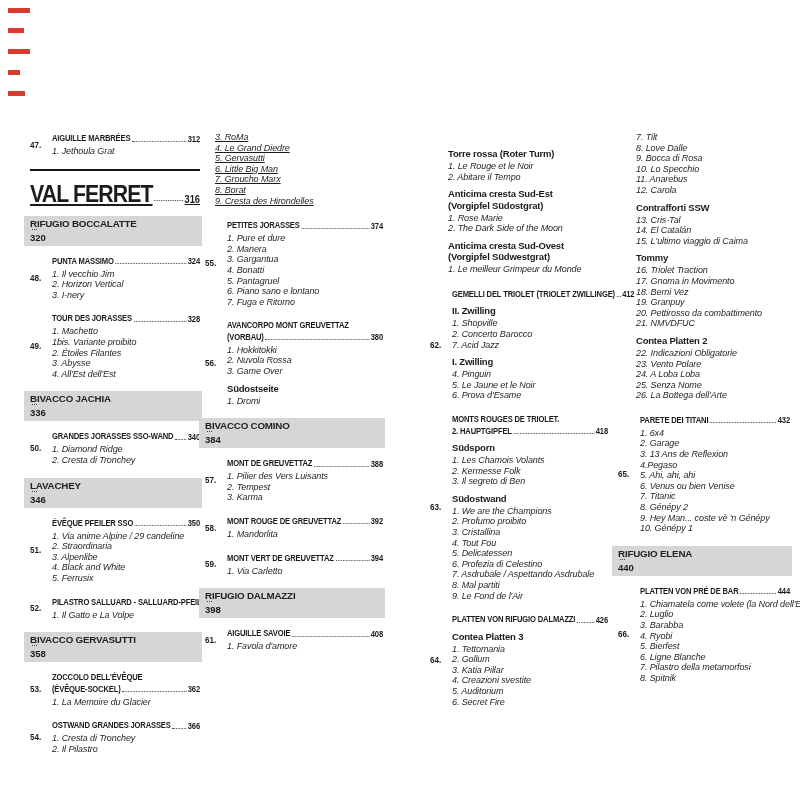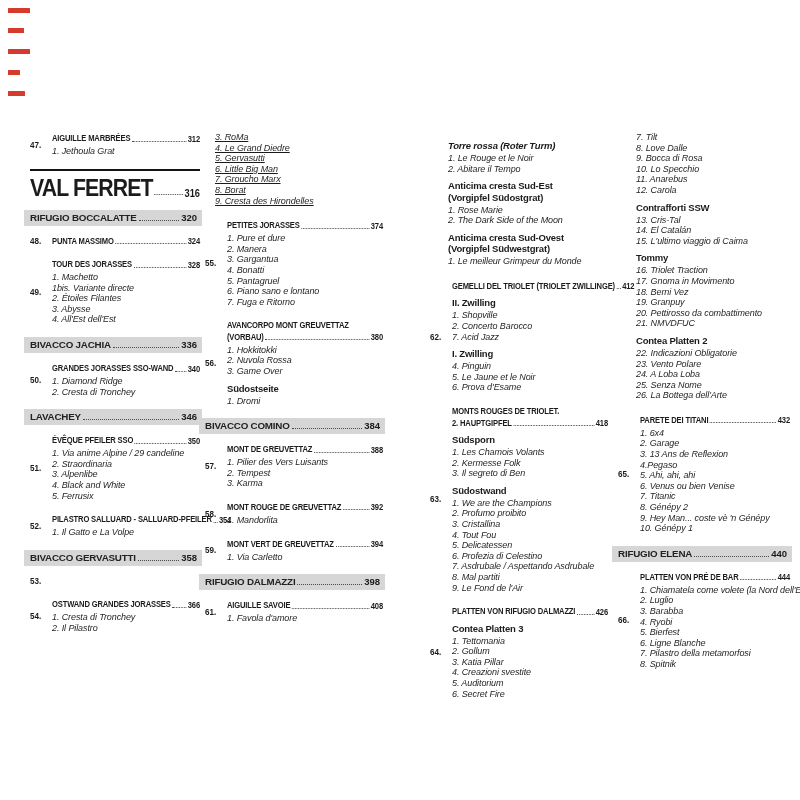--- a/index.html
+++ b/index.html
@@ -9,48 +9,48 @@
     -webkit-font-smoothing:antialiased;
   }
   #spread{position:absolute;inset:0;}
   .column{position:absolute;top:132px;}
   #col1{left:30px;width:170px;}
   #col2{left:205px;width:178px;}
   #col3{left:430px;width:178px;}
   #col4{left:618px;width:172px;}
 
   
-  .bigtitle{border-top:2px solid #141414;padding-top:5px;margin:6px 0 11px 0;}
+  .bigtitle{border-top:2px solid #141414;padding-top:11px;margin:6px 0 11px 0;text-decoration:underline;}
   .bigtitle-row{display:flex;align-items:flex-end;width:113%;transform:scaleX(0.885);transform-origin:0 100%;}
   .vt{font-size:24px;font-weight:bold;letter-spacing:-1px;line-height:23px;white-space:nowrap;}
   .pagenum{font-weight:bold;font-size:9.5px;flex:none;line-height:11px;}
   .pagenum.big{font-size:10.5px;}
   .dots{flex:1;border-bottom:1.6px dotted #4a4a4a;margin:0 2px 2px 2px;min-width:5px;}
   .bigdots{margin-bottom:4px;}
 
   
-  .bar{background:#d6d6d6;display:flex;align-items:flex-end;margin:9px -2px 9px -6px;
-       padding:2px 5px 3px 6px;font-weight:bold;}
+  .bar{background:#d6d6d6;display:flex;align-items:flex-start;margin:9px -2px 9px -6px;
+       padding:2px 5px 3px 6px;font-weight:bold;flex-direction:column;}
   .bar-title{font-size:9.8px;letter-spacing:-0.2px;line-height:11px;color:#222;white-space:nowrap;}
 
   
   .entry{margin-bottom:12px;}
   .entry-head{display:flex;align-items:center;}
   .entry-num{width:22px;flex:none;font-weight:bold;font-size:9.5px;line-height:11.5px;
              transform:scaleX(0.85);transform-origin:0 100%;}
   .entry-body{flex:1;min-width:0;}
   .title-line{display:flex;align-items:flex-end;font-weight:bold;font-size:9.5px;line-height:11.5px;
               letter-spacing:-0.2px;width:125%;transform:scaleX(0.8);transform-origin:0 100%;}
   .title-text{white-space:nowrap;}
   .kids{margin-top:2.5px;}
   .item{font-style:italic;font-size:9px;line-height:10.6px;color:#262626;letter-spacing:-0.1px;white-space:nowrap;}
   .sub{font-weight:bold;font-size:9.5px;line-height:11.5px;letter-spacing:-0.2px;margin:6px 0 1.5px 0;}
   .sub-line{white-space:nowrap;}
   .cont{margin-bottom:13px;}
-  .cont > .sub:first-child{margin-top:8px;font-style:italic;}
+  .cont > .sub:first-child{margin-top:16px;}
   #col2 .cont{padding-left:10px;text-decoration:underline;}
   #col3 .cont,#col4 .cont{padding-left:18px;}
 
   
   .red-mark{position:absolute;background:#d63a2c;height:5px;border-radius:0.5px;}
 </style>
 </head>
 <body>
 
 <div class="red-mark" style="top:8px;left:8px;width:22px;"></div>
@@ -90,35 +90,40 @@
       </div>
       <div class="entry">
         <div class="entry-head">
           <span class="entry-num">48.</span>
           <div class="entry-body">
             <div class="title-line">
               <span class="title-text">PUNTA MASSIMO</span>
               <span class="dots"></span>
               <span class="pagenum">324</span>
             </div>
+            <div class="kids">
+              <div class="item">1.  Il vecchio Jim</div>
+              <div class="item">2.  Horizon Vertical</div>
+              <div class="item">3.  I-nery</div>
+            </div>
           </div>
         </div>
       </div>
       <div class="entry">
         <div class="entry-head">
           <span class="entry-num">49.</span>
           <div class="entry-body">
             <div class="title-line">
               <span class="title-text">TOUR DES JORASSES</span>
               <span class="dots"></span>
               <span class="pagenum">328</span>
             </div>
             <div class="kids">
               <div class="item">1.  Machetto</div>
-              <div class="item">1bis. Variante directe</div>
+              <div class="item">1bis. Variante proibito</div>
               <div class="item">2.  Étoiles Filantes</div>
               <div class="item">3.  Abysse</div>
               <div class="item">4.  All'Est dell'Est</div>
             </div>
           </div>
         </div>
       </div>
       <div class="bar">
         <span class="bar-title">BIVACCO JACHIA</span>
         <span class="dots"></span>
@@ -180,20 +185,33 @@
         </div>
       </div>
       <div class="bar">
         <span class="bar-title">BIVACCO GERVASUTTI</span>
         <span class="dots"></span>
         <span class="pagenum">358</span>
       </div>
       <div class="entry">
         <div class="entry-head">
           <span class="entry-num">53.</span>
+          <div class="entry-body">
+            <div class="title-line">
+              <span class="title-text">ZOCCOLO DELL'ÉVÊQUE</span>
+            </div>
+            <div class="title-line">
+              <span class="title-text">(ÉVÊQUE-SOCKEL)</span>
+              <span class="dots"></span>
+              <span class="pagenum">362</span>
+            </div>
+            <div class="kids">
+              <div class="item">1. La Memoire du Glacier</div>
+            </div>
+          </div>
         </div>
       </div>
       <div class="entry">
         <div class="entry-head">
           <span class="entry-num">54.</span>
           <div class="entry-body">
             <div class="title-line">
               <span class="title-text">OSTWAND GRANDES JORASSES</span>
               <span class="dots"></span>
               <span class="pagenum">366</span>

